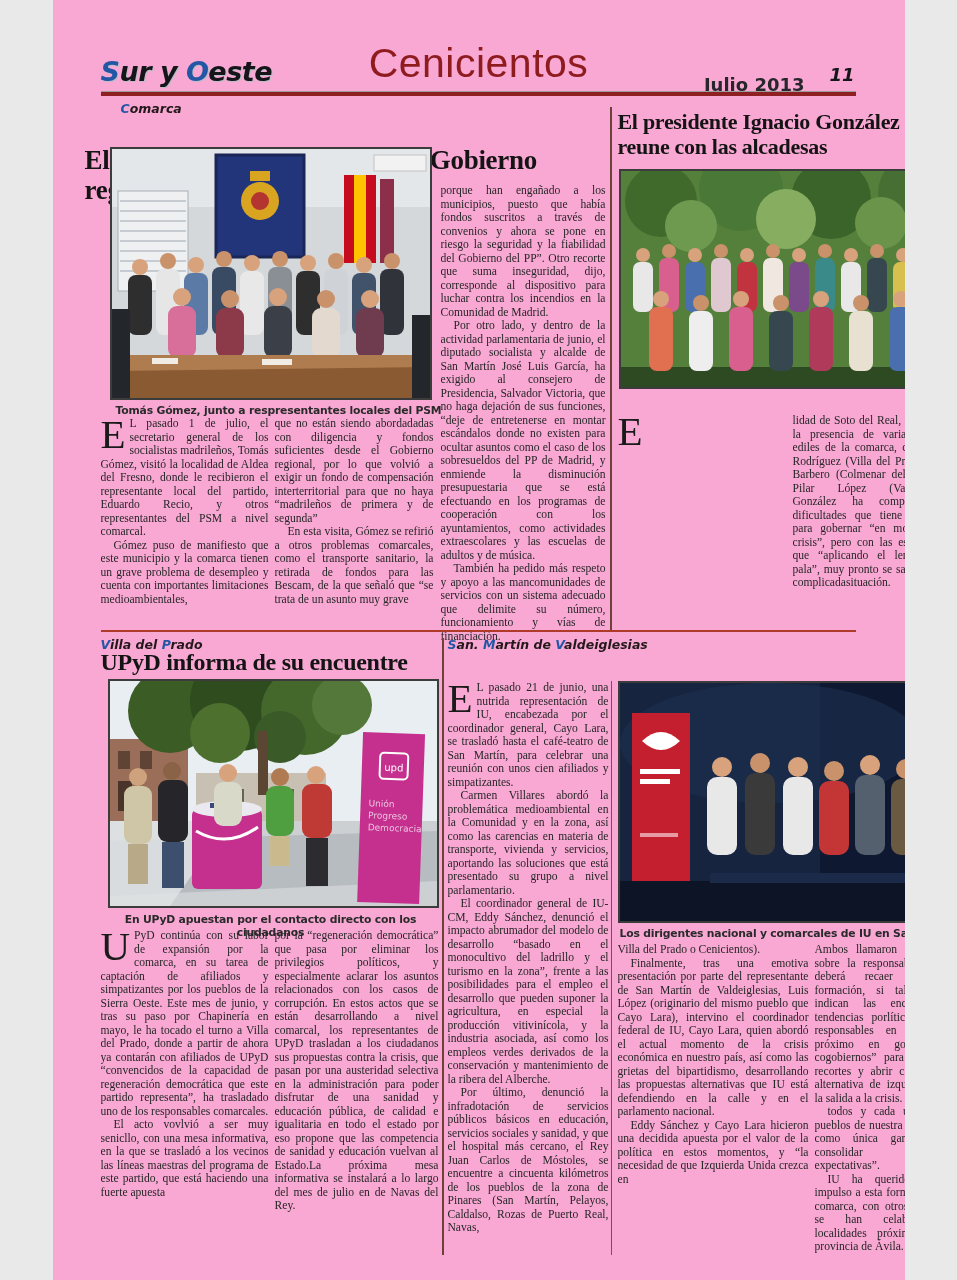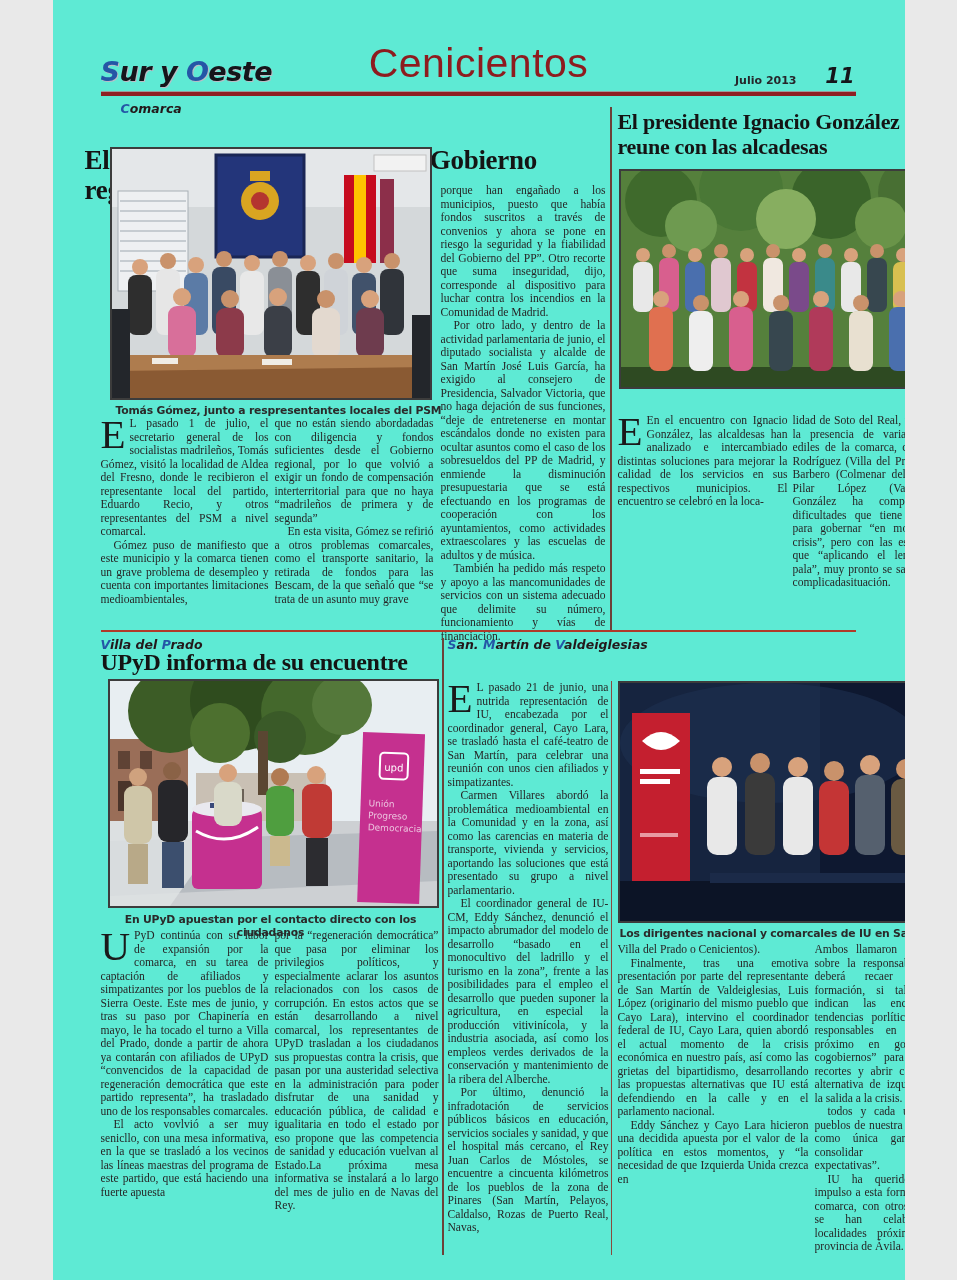--- a/index.html
+++ b/index.html
@@ -1,42 +1,42 @@
 <!DOCTYPE html>
 <html lang="es"><head>
 <meta charset="utf-8">
 <style>
   * { margin:0; padding:0; box-sizing:border-box; }
   html,body { background:#e9e9e9; }
   .page {
     position:relative; width:852px; height:1280px; margin:0 auto;
-    background:#5eead4; overflow:hidden;
+    background:#f9a8d4; overflow:hidden;
     font-family:"Liberation Serif", serif; color:#1d1d1d;
   }
   
   .logo {
     position:absolute; left:48px; top:56px;
     font-family:"DejaVu Sans", sans-serif; font-style:italic; font-weight:bold;
     font-size:27px; letter-spacing:-0.5px; color:#15151a;
     text-shadow:1px 1px 0 #b9bec6;
   }
   .logo .cap { color:#2456a6; }
   .masthead {
     position:absolute; left:0; right:0; top:40px; text-align:center;
     font-family:"Liberation Sans", sans-serif; font-size:41px; color:#8e1b1e;
     letter-spacing:0.5px;
   }
   .issue-date {
-    position:absolute; right:108px; top:74px;
-    font-family:"DejaVu Sans", sans-serif; font-weight:bold; font-size:11px; color:#26262b;text-align:center;
+    position:absolute; right:100px; top:74px;
+    font-family:"DejaVu Sans", sans-serif; font-weight:bold; font-size:18px; color:#26262b;text-align:center;
   }
   .page-number {
     position:absolute; right:50px; top:64px;
     font-family:"DejaVu Sans", sans-serif; font-weight:bold; font-style:italic;
-    font-size:21px; color:#15151a;
+    font-size:18px; color:#15151a;
   }
   .header-rule {
     position:absolute; left:48px; right:49px; top:91px; height:5px;
     background:#8e2023; border-top:1px solid #9b9b9b;
   }
   
   .tag {
     position:absolute; font-family:"DejaVu Sans", sans-serif;
     font-style:italic; font-weight:bold; font-size:12.5px; letter-spacing:0;
   }
@@ -241,21 +241,20 @@
           <rect x="268" y="136" width="24" height="64" rx="8" fill="#4a6fae"></rect>
         <circle cx="315" cy="132" r="8" fill="#c9926b"></circle>
           <rect x="303" y="140" width="24" height="60" rx="8" fill="#6cae4a"></rect>
       </g>
     </svg>
   </div>
 
   <div class="col" style="left:565px; top:414px; width:170px; height:214px;">
     <span class="dropcap">E</span>
     <div class="plist">
-        <p>En el encuentro con Ignacio González, las alcaldesas han analizado e intercambiado distintas soluciones para mejorar la calidad de los servicios en sus respectivos municipios. El encuentro se celebró en la loca-</p>
       </div>
   </div>
   <div class="col" style="left:740px; top:414px; width:168px; height:214px;">
     <div class="plist">
         <p>lidad de Soto del Real, y contó con la presencia de varias primeras ediles de la comarca, como Belén Rodríguez (Villa del Prado), Belén Barbero (Colmenar del Arroyo) y Pilar López (Valdemorillo). González ha compartido las dificultades que tiene su equipo para gobernar “en momentos de crisis”, pero con las esperanza de que “aplicando el lema pico y pala”, muy pronto se saldrá de esta complicadasituación.</p>
       </div>
   </div>
 
   <div class="section-rule" style="top:630px;"></div>
 

